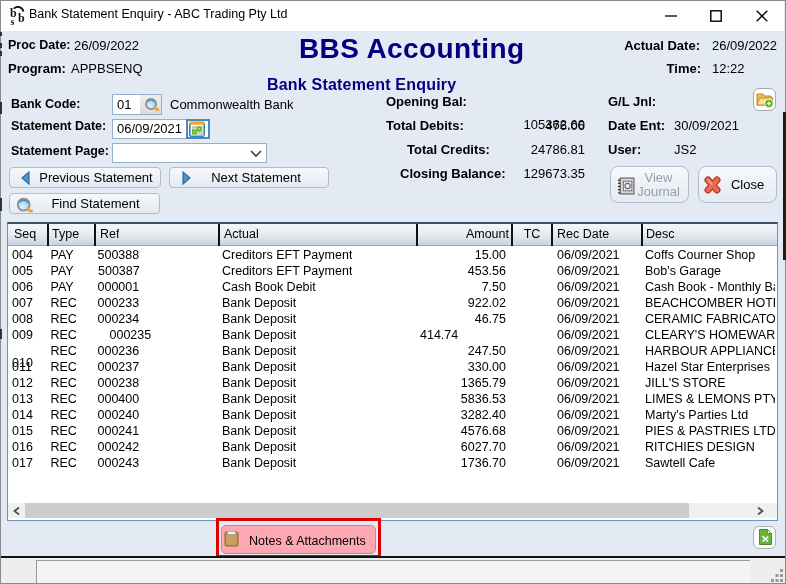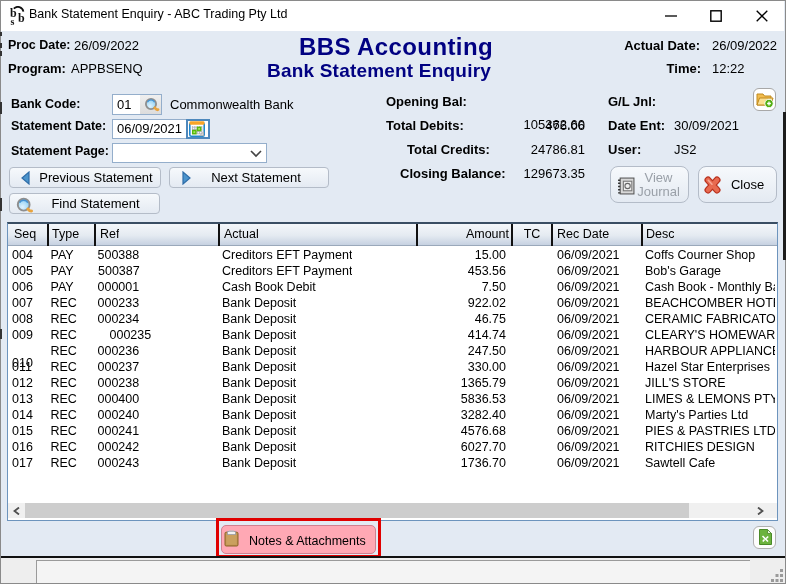--- a/index.html
+++ b/index.html
@@ -43,22 +43,22 @@
     <rect x="0.8" y="0.8" width="10.4" height="10.4" fill="none" stroke="#000" stroke-width="1.4"></rect>
   </svg>
 <svg class="abs" style="left:756px;top:10px" width="12" height="12">
     <path d="M0.7 0.7 L11.3 11.3 M11.3 0.7 L0.7 11.3" stroke="#000" stroke-width="1.3"></path>
   </svg>
 
 <div class="abs b" style="left:8px;top:38px;font-size:12.5px;">Proc Date:</div>
 <div class="abs" style="left:74px;top:38px;">26/09/2022</div>
 <div class="abs b" style="left:8px;top:61px;">Program:</div>
 <div class="abs" style="left:71px;top:61px;">APPBSENQ</div>
-<div class="abs navy" style="left:299px;top:33px;font-size:24px;letter-spacing:0.4px;">BBS Accounting</div>
-<div class="abs navy" style="left:267px;top:60px;font-size:19px;letter-spacing:0.2px;">Bank Statement Enquiry</div>
+<div class="abs navy" style="left:299px;top:33px;font-size:28px;letter-spacing:0.4px;">BBS Accounting</div>
+<div class="abs navy" style="left:267px;top:76px;font-size:16px;letter-spacing:0.2px;">Bank Statement Enquiry</div>
 <div class="abs b" style="left:560px;top:38px;width:140px;text-align:right;">Actual Date:</div>
 <div class="abs" style="left:712px;top:38px;">26/09/2022</div>
 <div class="abs b" style="left:560px;top:61px;width:141px;text-align:right;">Time:</div>
 <div class="abs" style="left:712px;top:61px;">12:22</div>
 
 <div class="abs b" style="left:11px;top:97px;font-size:12.5px;">Bank Code:</div>
 <div class="fld" style="left:112px;top:94px;width:50px;height:21px;"></div>
 <div class="abs" style="left:117px;top:97px;">01</div>
 <div class="abs" style="left:140px;top:95px;width:21px;height:19px;background:linear-gradient(#efefef,#dcdcdc);"></div>
 <svg class="abs" style="left:144px;top:96px" width="17" height="17" viewBox="0 0 17 17">
@@ -220,21 +220,21 @@
 <div class="cell" style="left:50.5px;top:311.5px;">REC</div>
 <div class="cell" style="left:97.5px;top:311.5px;">000234</div>
 <div class="cell" style="left:222px;top:311.5px;">Bank Deposit</div>
 <div class="cell" style="left:420px;top:311.5px;width:86px;text-align:right;">46.75</div>
 <div class="cell" style="left:557px;top:311.5px;">06/09/2021</div>
 <div class="cell" style="left:645px;top:311.5px;width:130px;">CERAMIC FABRICATORS</div>
 <div class="cell" style="left:12px;top:327.5px;">009</div>
 <div class="cell" style="left:50.5px;top:327.5px;">REC</div>
 <div class="cell" style="left:97.5px;top:327.5px;padding-left:12px;">000235</div>
 <div class="cell" style="left:222px;top:327.5px;">Bank Deposit</div>
-<div class="cell" style="left:420px;top:327.5px;width:86px;text-align:right;">414.74</div>
+<div class="cell" style="left:420px;top:327.5px;width:86px;">414.74</div>
 <div class="cell" style="left:557px;top:327.5px;">06/09/2021</div>
 <div class="cell" style="left:645px;top:327.5px;width:130px;">CLEARY'S HOMEWARES</div>
 <div class="cell" style="left:12px;top:343.5px;margin-top:12px;">010</div>
 <div class="cell" style="left:50.5px;top:343.5px;">REC</div>
 <div class="cell" style="left:97.5px;top:343.5px;">000236</div>
 <div class="cell" style="left:222px;top:343.5px;">Bank Deposit</div>
 <div class="cell" style="left:420px;top:343.5px;width:86px;text-align:right;">247.50</div>
 <div class="cell" style="left:557px;top:343.5px;">06/09/2021</div>
 <div class="cell" style="left:645px;top:343.5px;width:130px;">HARBOUR APPLIANCES</div>
 <div class="cell" style="left:12px;top:359.5px;">011</div>

